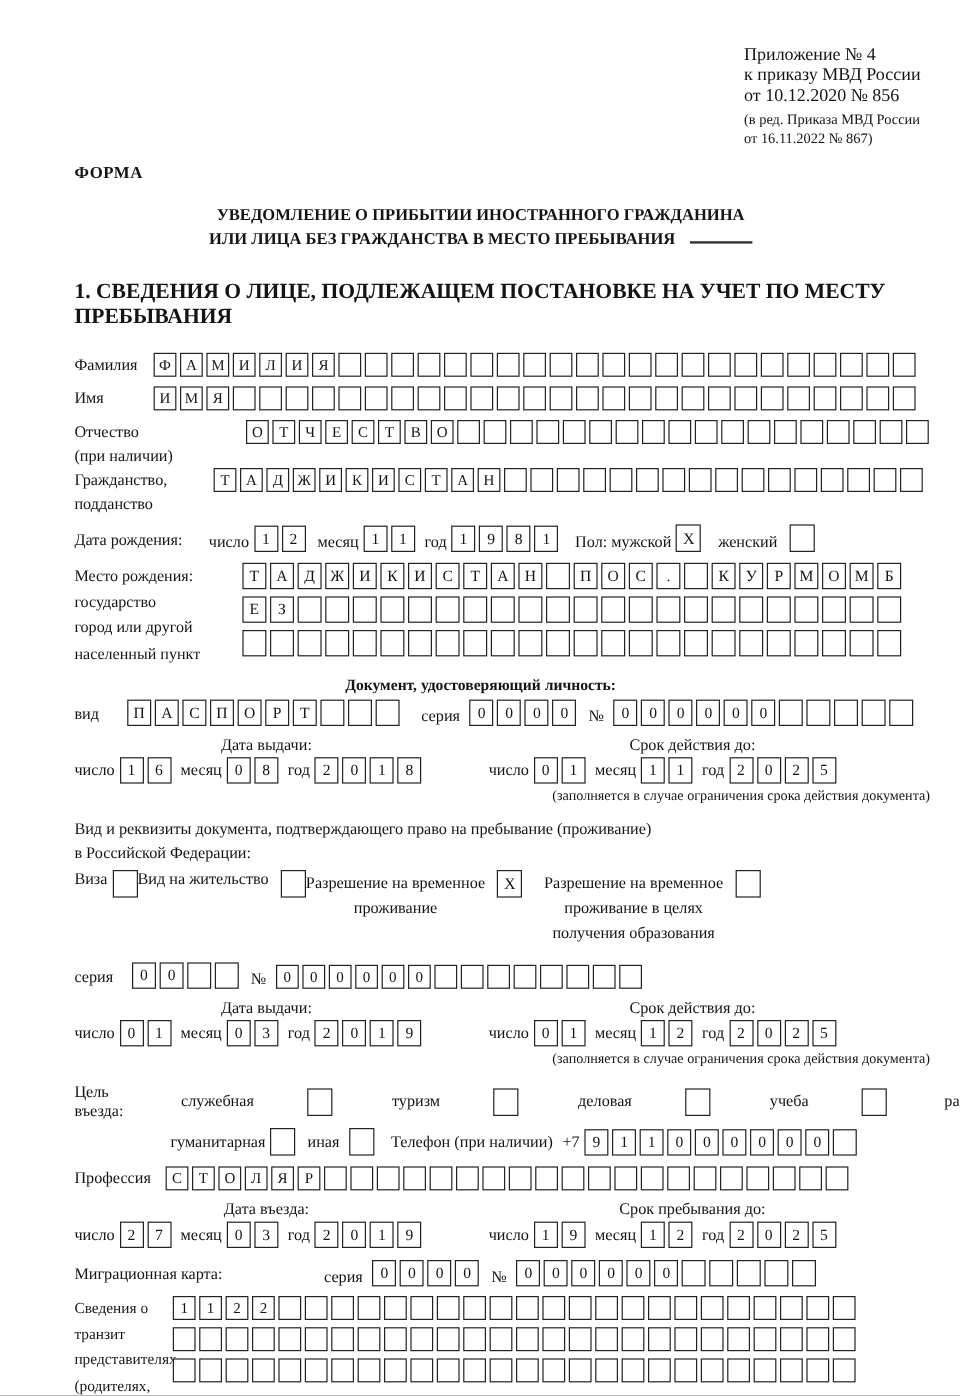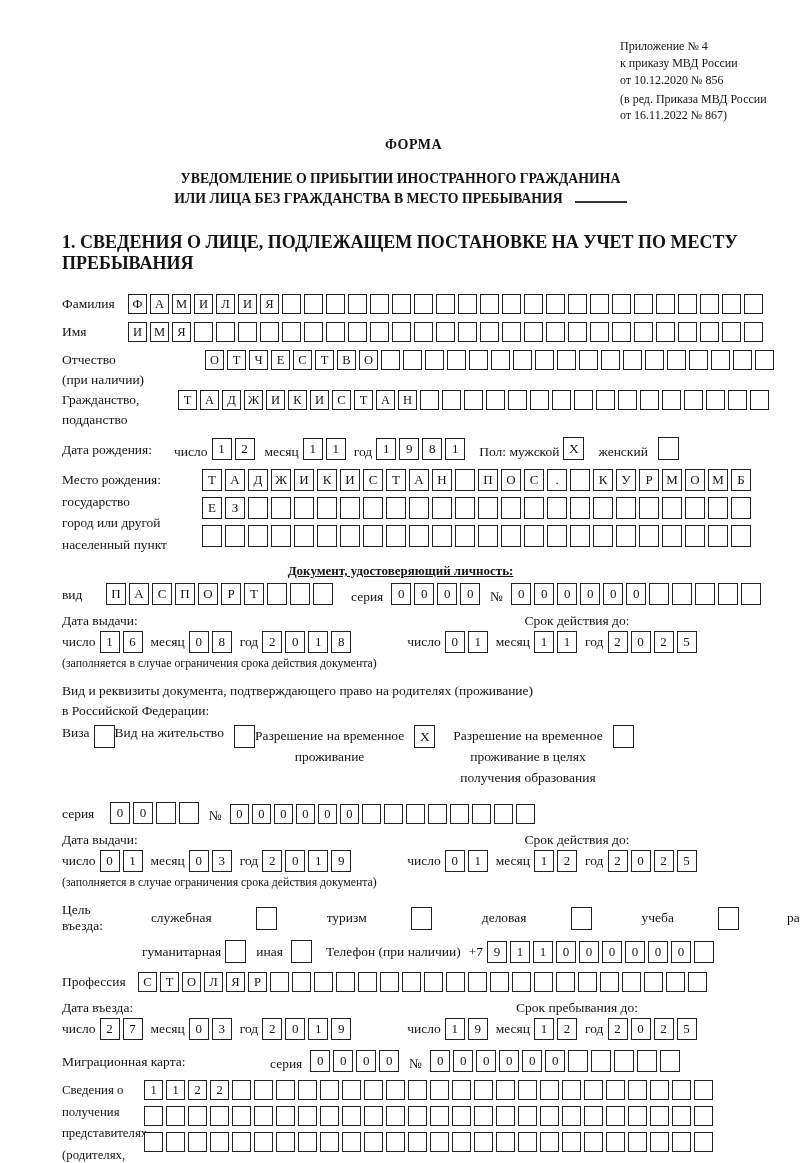--- a/index.html
+++ b/index.html
@@ -3,47 +3,47 @@
 <meta charset="utf-8">
 <style>
   html,body{margin:0;padding:0;background:#888;}
   .page{
     width:800px;height:1163px;background:#fff;color:#141414;
     font-family:"Liberation Serif","DejaVu Serif",serif;
     box-sizing:border-box;padding:38px 25px 0 62px;
     position:relative;overflow:hidden;margin:0 auto;
   }
   
-  .apx{margin-left:558px;font-size:12px;line-height:17px;}
+  .apx{margin-left:558px;font-size:15px;line-height:17px;}
   .apx-sub{margin-left:558px;font-size:12px;line-height:15.5px;margin-top:3px;}
-  .forma{text-align:center;padding-right:10px;font-weight:bold;font-size:14px;margin-top:14px;letter-spacing:.5px;}
+  .forma{text-align:left;padding-right:10px;font-weight:bold;font-size:14px;margin-top:14px;letter-spacing:.5px;}
   
   .title{position:relative;left:-18px;text-align:center;font-weight:bold;font-size:13.8px;line-height:19px;margin-top:16px;}
   .t-underline{display:inline-block;width:52px;height:13px;border-bottom:2px solid #333;margin-left:12px;}
   .sect{font-weight:bold;font-size:18px;margin-top:24px;}
   
   .frow{display:flex;align-items:flex-start;margin-top:8px;}
   .frow.vc{align-items:flex-end;}
   .lbl{font-size:13.5px;line-height:20px;flex:none;}
   .word{font-size:13.5px;flex:none;}
   .cells{display:flex;gap:3px;flex:none;}
   .cell{box-sizing:border-box;width:19px;height:20px;border:1.5px solid #222;background:#fff;
         display:flex;align-items:center;justify-content:center;font-size:12.5px;flex:none;}
   .md .cell{width:20px;height:22px;font-size:13px;}
   .cb{box-sizing:border-box;width:21px;height:23px;border:1.5px solid #222;display:inline-flex;
       align-items:center;justify-content:center;font-size:13.5px;flex:none;}
   .lblcol{flex:none;font-size:13.4px;line-height:21.5px;}
   .rowscol .cells{margin-top:6px;}
   .rowscol .cells:first-child{margin-top:0;}
-  .dochead{position:relative;left:-18px;text-align:center;font-weight:bold;font-size:13px;margin-top:8px;text-decoration:underline;}
+  .dochead{position:relative;left:-18px;text-align:center;font-weight:bold;font-size:13px;margin-top:8px;}
   .dateheads{display:flex;font-size:13.5px;margin-top:8px;}
-  .dh1{width:320px;flex:none;}
+  .dh1{width:320px;text-align:center;flex:none;}
   .dh2{width:330px;text-align:center;margin-left:30px;flex:none;}
   .daterow{display:flex;align-items:center;margin-top:2px;font-size:13.5px;}
-  .note{font-size:11.8px;margin-top:3px;text-align:left;}
+  .note{font-size:11.8px;margin-top:3px;text-align:right;}
   .intro{font-size:13.5px;margin-top:10px;line-height:20px;}
   .optrow{display:flex;align-items:flex-start;margin-top:4px;font-size:13.5px;}
   .optcol{text-align:center;line-height:21px;flex:none;}
   .mlA{margin-left:4px;} .mlB{margin-left:8px;} .mlC{margin-left:10px;} .mlD{margin-left:14px;}
   .mlE{margin-left:18px;} .mlF{} .mlG{margin-left:36px;} .mlH{margin-left:56px;}
   .purpose{display:flex;align-items:center;margin-top:12px;font-size:13.5px;gap:40px;}
   .purpose2{display:flex;align-items:center;margin-top:6px;font-size:13.5px;margin-left:80px;}
 </style>
 </head>
 <body>
@@ -398,21 +398,21 @@
     <div class="cells md mlA">
         <span class="cell">2</span>
         <span class="cell">0</span>
         <span class="cell">2</span>
         <span class="cell">5</span>
       </div>
   </div>
   <div class="note">(заполняется в случае ограничения срока действия документа)</div>
 
   <div class="intro">
-    <div>Вид и реквизиты документа, подтверждающего право на родителях (проживание)</div>
+    <div>Вид и реквизиты документа, подтверждающего право на пребывание (проживание)</div>
     <div>в Российской Федерации:</div>
   </div>
 
   <div class="optrow">
     <span>Виза</span>
     <span class="cb mlA"></span>
     <span class="mlF">Вид на жительство</span>
     <span class="cb mlC"></span>
     <div class="optcol mlF">
       <div>Разрешение на временное</div>
@@ -628,21 +628,21 @@
         <span class="cell"></span>
         <span class="cell"></span>
         <span class="cell"></span>
         <span class="cell"></span>
       </div>
   </div>
 
   <div class="frow" style="margin-top:8px">
     <div class="lblcol" style="width:82px;font-size:12.8px">
       <div>Сведения о</div>
-      <div>получения</div>
+      <div>транзит</div>
       <div>представителях</div>
       <div>(родителях,</div>
       <div>усыновителях,</div>
       <div>попечителях)</div>
     </div>
     <div class="rowscol">
       <div class="cells">
           <span class="cell">1</span>
           <span class="cell">1</span>
           <span class="cell">2</span>

